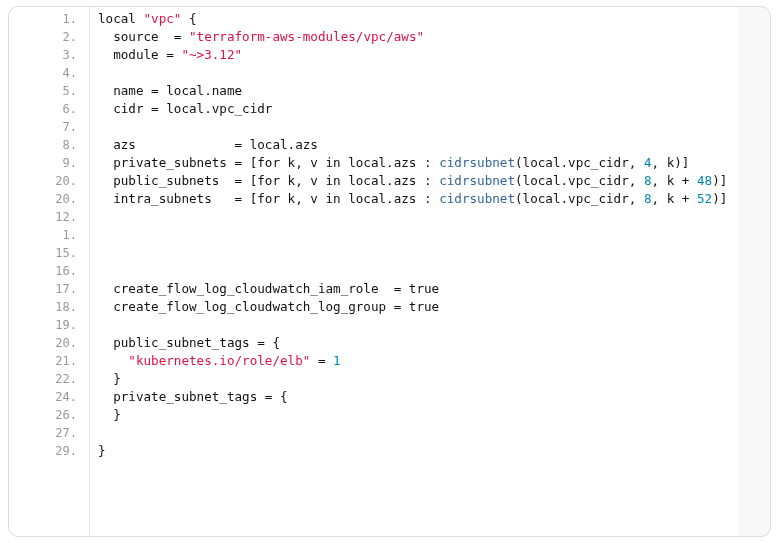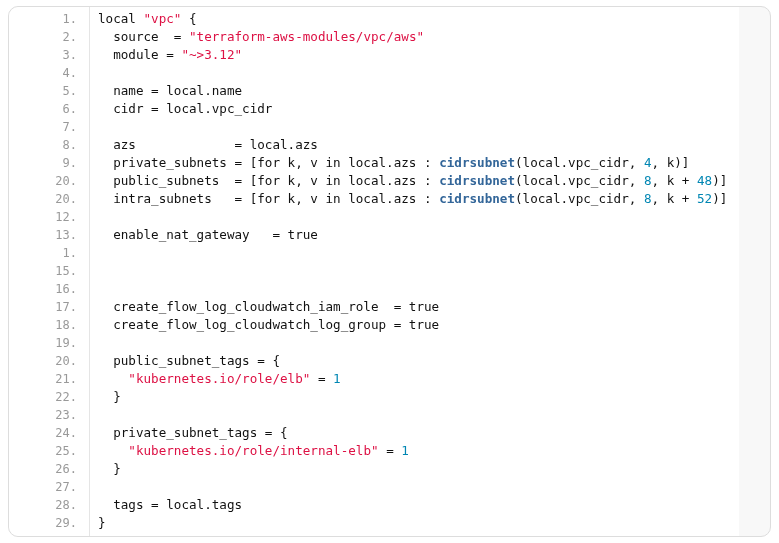--- a/index.html
+++ b/index.html
@@ -64,21 +64,21 @@
   .code {
     flex: 1;
     padding-left: 9px;
     font-size: 12.6px;
     white-space: pre;
     color: var(--c-plain, #111);
   }
   .tok-p { color: var(--c-plain, #111111); }
   .tok-s { color: var(--c-string, #dd1144); }
   .tok-n { color: var(--c-number, #0086b3); }
-  .tok-f { color: var(--c-function, #336699); font-weight: bold; }
+  .tok-f { color: var(--c-function, #336699); font-weight: normal; }
 </style>
 </head>
 <body>
 
 <div class="code-block">
   <div class="code-panel">
     <div class="gutter-divider"></div>
     <div class="code-lines">
         <div class="row">
           <span class="ln">1.</span>
@@ -122,24 +122,20 @@
         </div>
         <div class="row">
           <span class="ln">20.</span>
           <span class="code"><span class="tok-p">  intra_subnets   = [for k, v in local.azs : </span><span class="tok-f">cidrsubnet</span><span class="tok-p">(local.vpc_cidr, </span><span class="tok-n">8</span><span class="tok-p">, k + </span><span class="tok-n">52</span><span class="tok-p">)]</span></span>
         </div>
         <div class="row">
           <span class="ln">12.</span>
           <span class="code"></span>
         </div>
         <div class="row">
-          <span class="ln">13.</span>
-          <span class="code"><span class="tok-p">  enable_nat_gateway   = true</span></span>
-        </div>
-        <div class="row">
           <span class="ln">1.</span>
         </div>
         <div class="row">
           <span class="ln">15.</span>
           <span class="code"></span>
         </div>
         <div class="row">
           <span class="ln">16.</span>
         </div>
         <div class="row">
@@ -160,42 +156,30 @@
         </div>
         <div class="row">
           <span class="ln">21.</span>
           <span class="code"><span class="tok-p">    </span><span class="tok-s">"kubernetes.io/role/elb"</span><span class="tok-p"> = </span><span class="tok-n">1</span></span>
         </div>
         <div class="row">
           <span class="ln">22.</span>
           <span class="code"><span class="tok-p">  }</span></span>
         </div>
         <div class="row">
-          <span class="ln">23.</span>
-          <span class="code"></span>
-        </div>
-        <div class="row">
           <span class="ln">24.</span>
           <span class="code"><span class="tok-p">  private_subnet_tags = {</span></span>
-        </div>
-        <div class="row">
-          <span class="ln">25.</span>
-          <span class="code"><span class="tok-p">    </span><span class="tok-s">"kubernetes.io/role/internal-elb"</span><span class="tok-p"> = </span><span class="tok-n">1</span></span>
         </div>
         <div class="row">
           <span class="ln">26.</span>
           <span class="code"><span class="tok-p">  }</span></span>
         </div>
         <div class="row">
           <span class="ln">27.</span>
           <span class="code"></span>
         </div>
         <div class="row">
-          <span class="ln">28.</span>
-          <span class="code"><span class="tok-p">  tags = local.tags</span></span>
-        </div>
-        <div class="row">
           <span class="ln">29.</span>
           <span class="code"><span class="tok-p">}</span></span>
         </div>
       </div>
   </div>
 </div>
 
 </body></html>

